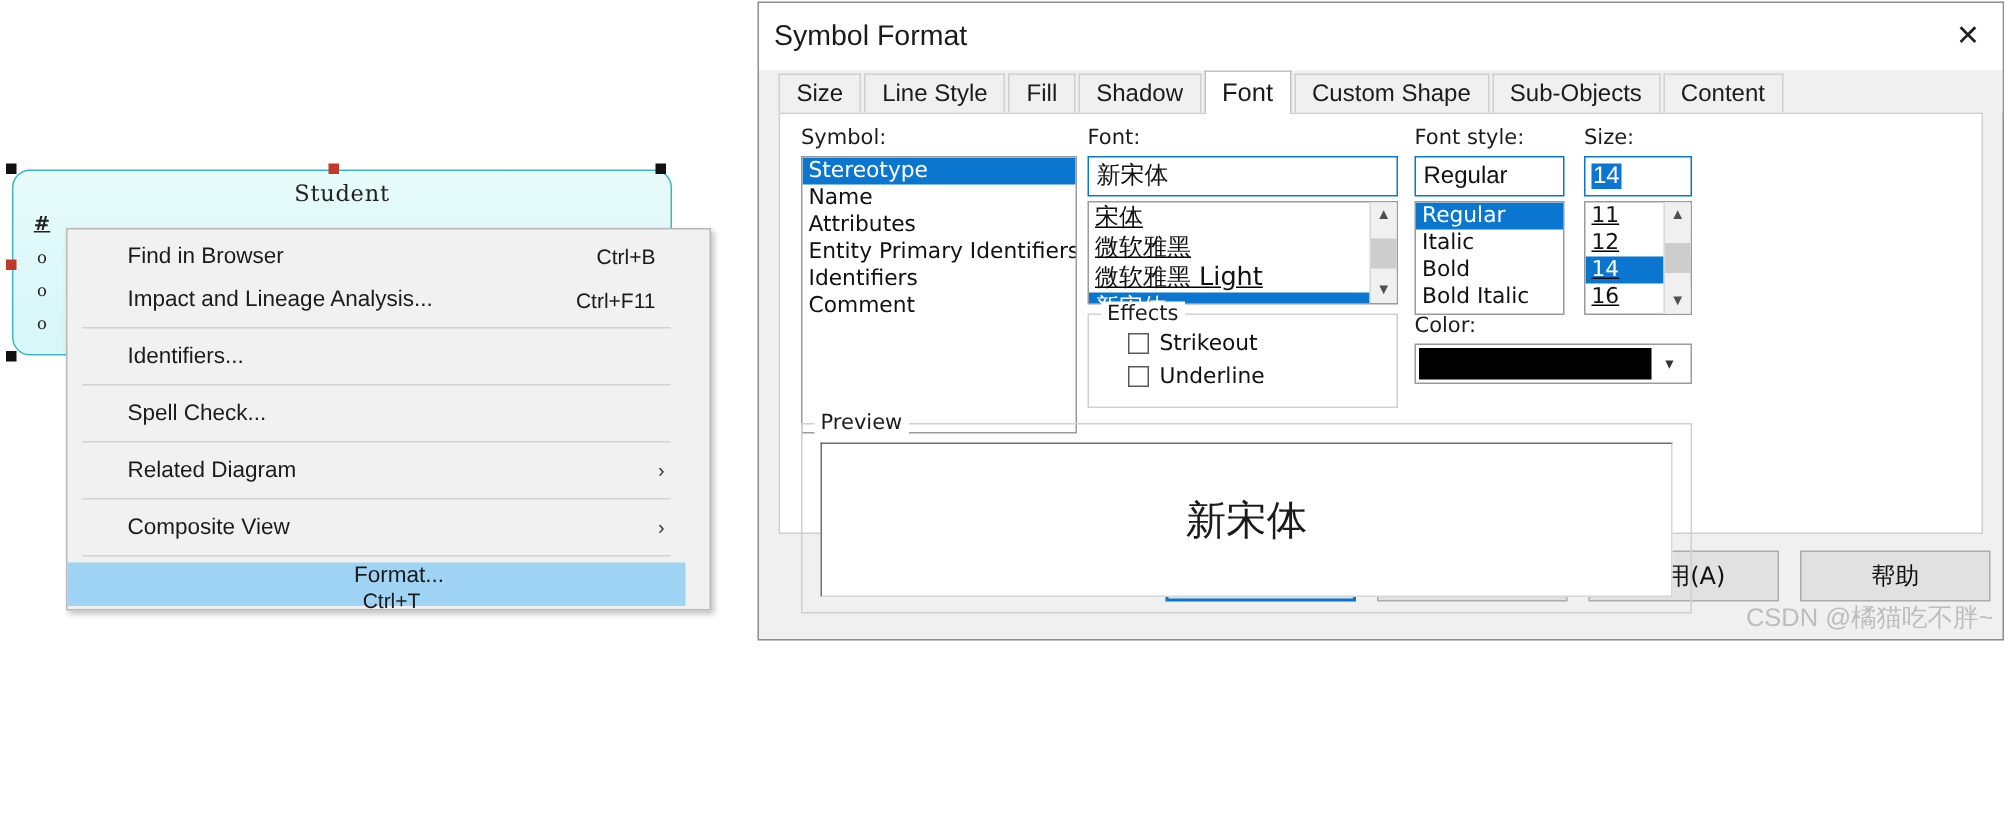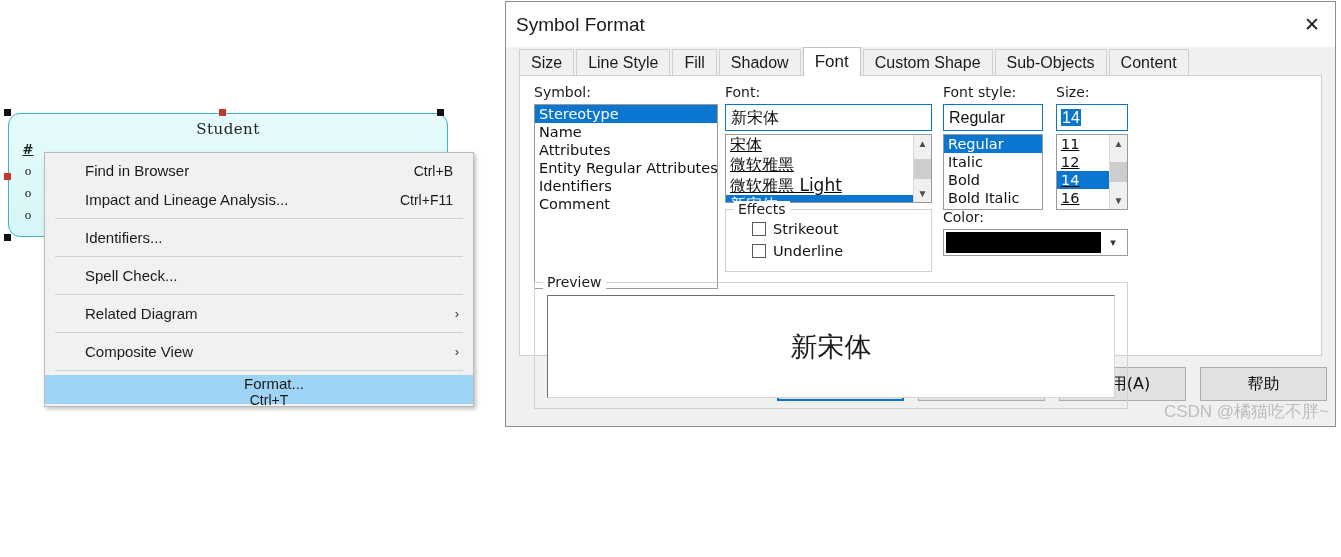--- a/index.html
+++ b/index.html
@@ -35,21 +35,21 @@
 
   .handle{position:absolute;width:7px;height:7px;background:#111;}
   .handle.red{background:#c0392b;}
 
   
   #ctxmenu{
     position:absolute;left:44px;top:152px;width:430px;
     background:#f1f1f1;border:1px solid #b9b9b9;
     box-shadow:2px 2px 4px rgba(0,0,0,.25);
     font-size:15px;color:#1b1b1b;
-    padding:3px 0 2px 0;box-sizing:border-box;
+    padding:3px 16px 2px 0;box-sizing:border-box;
   }
   .mi{
     display:flex;align-items:center;height:29px;padding:0 10px 0 40px;
     white-space:nowrap;position:relative;cursor:default;
   }
   .mi .lbl{flex:1;}
   .mi .sc{color:#1b1b1b;padding-right:10px;font-size:14px;}
   .mi .arrow{position:absolute;right:14px;font-size:13px;color:#333;}
   .mi.sel{background:#9fd4f5;flex-direction:column;}
   .msep{height:1px;background:#d2d2d2;margin:4px 10px 4px 10px;}
@@ -276,21 +276,21 @@
   </div>
 
   <div class="tabpanel">
 
     <div class="symbol-col">
       <div class="lbl-sm">Symbol:</div>
       <div class="listbox" id="symbol-list">
         <div class="lbrow sel">Stereotype</div>
         <div class="lbrow">Name</div>
         <div class="lbrow">Attributes</div>
-        <div class="lbrow">Entity Regular Attributes</div>
+        <div class="lbrow">Entity Primary Identifiers</div>
         <div class="lbrow">Identifiers</div>
         <div class="lbrow">Comment</div>
       </div>
     </div>
 
     <div class="font-col">
       <div class="lbl-sm">Font:</div>
       <div class="txtfield">新宋体</div>
       <div class="listwrap">
         <div class="listbox" id="font-list">

